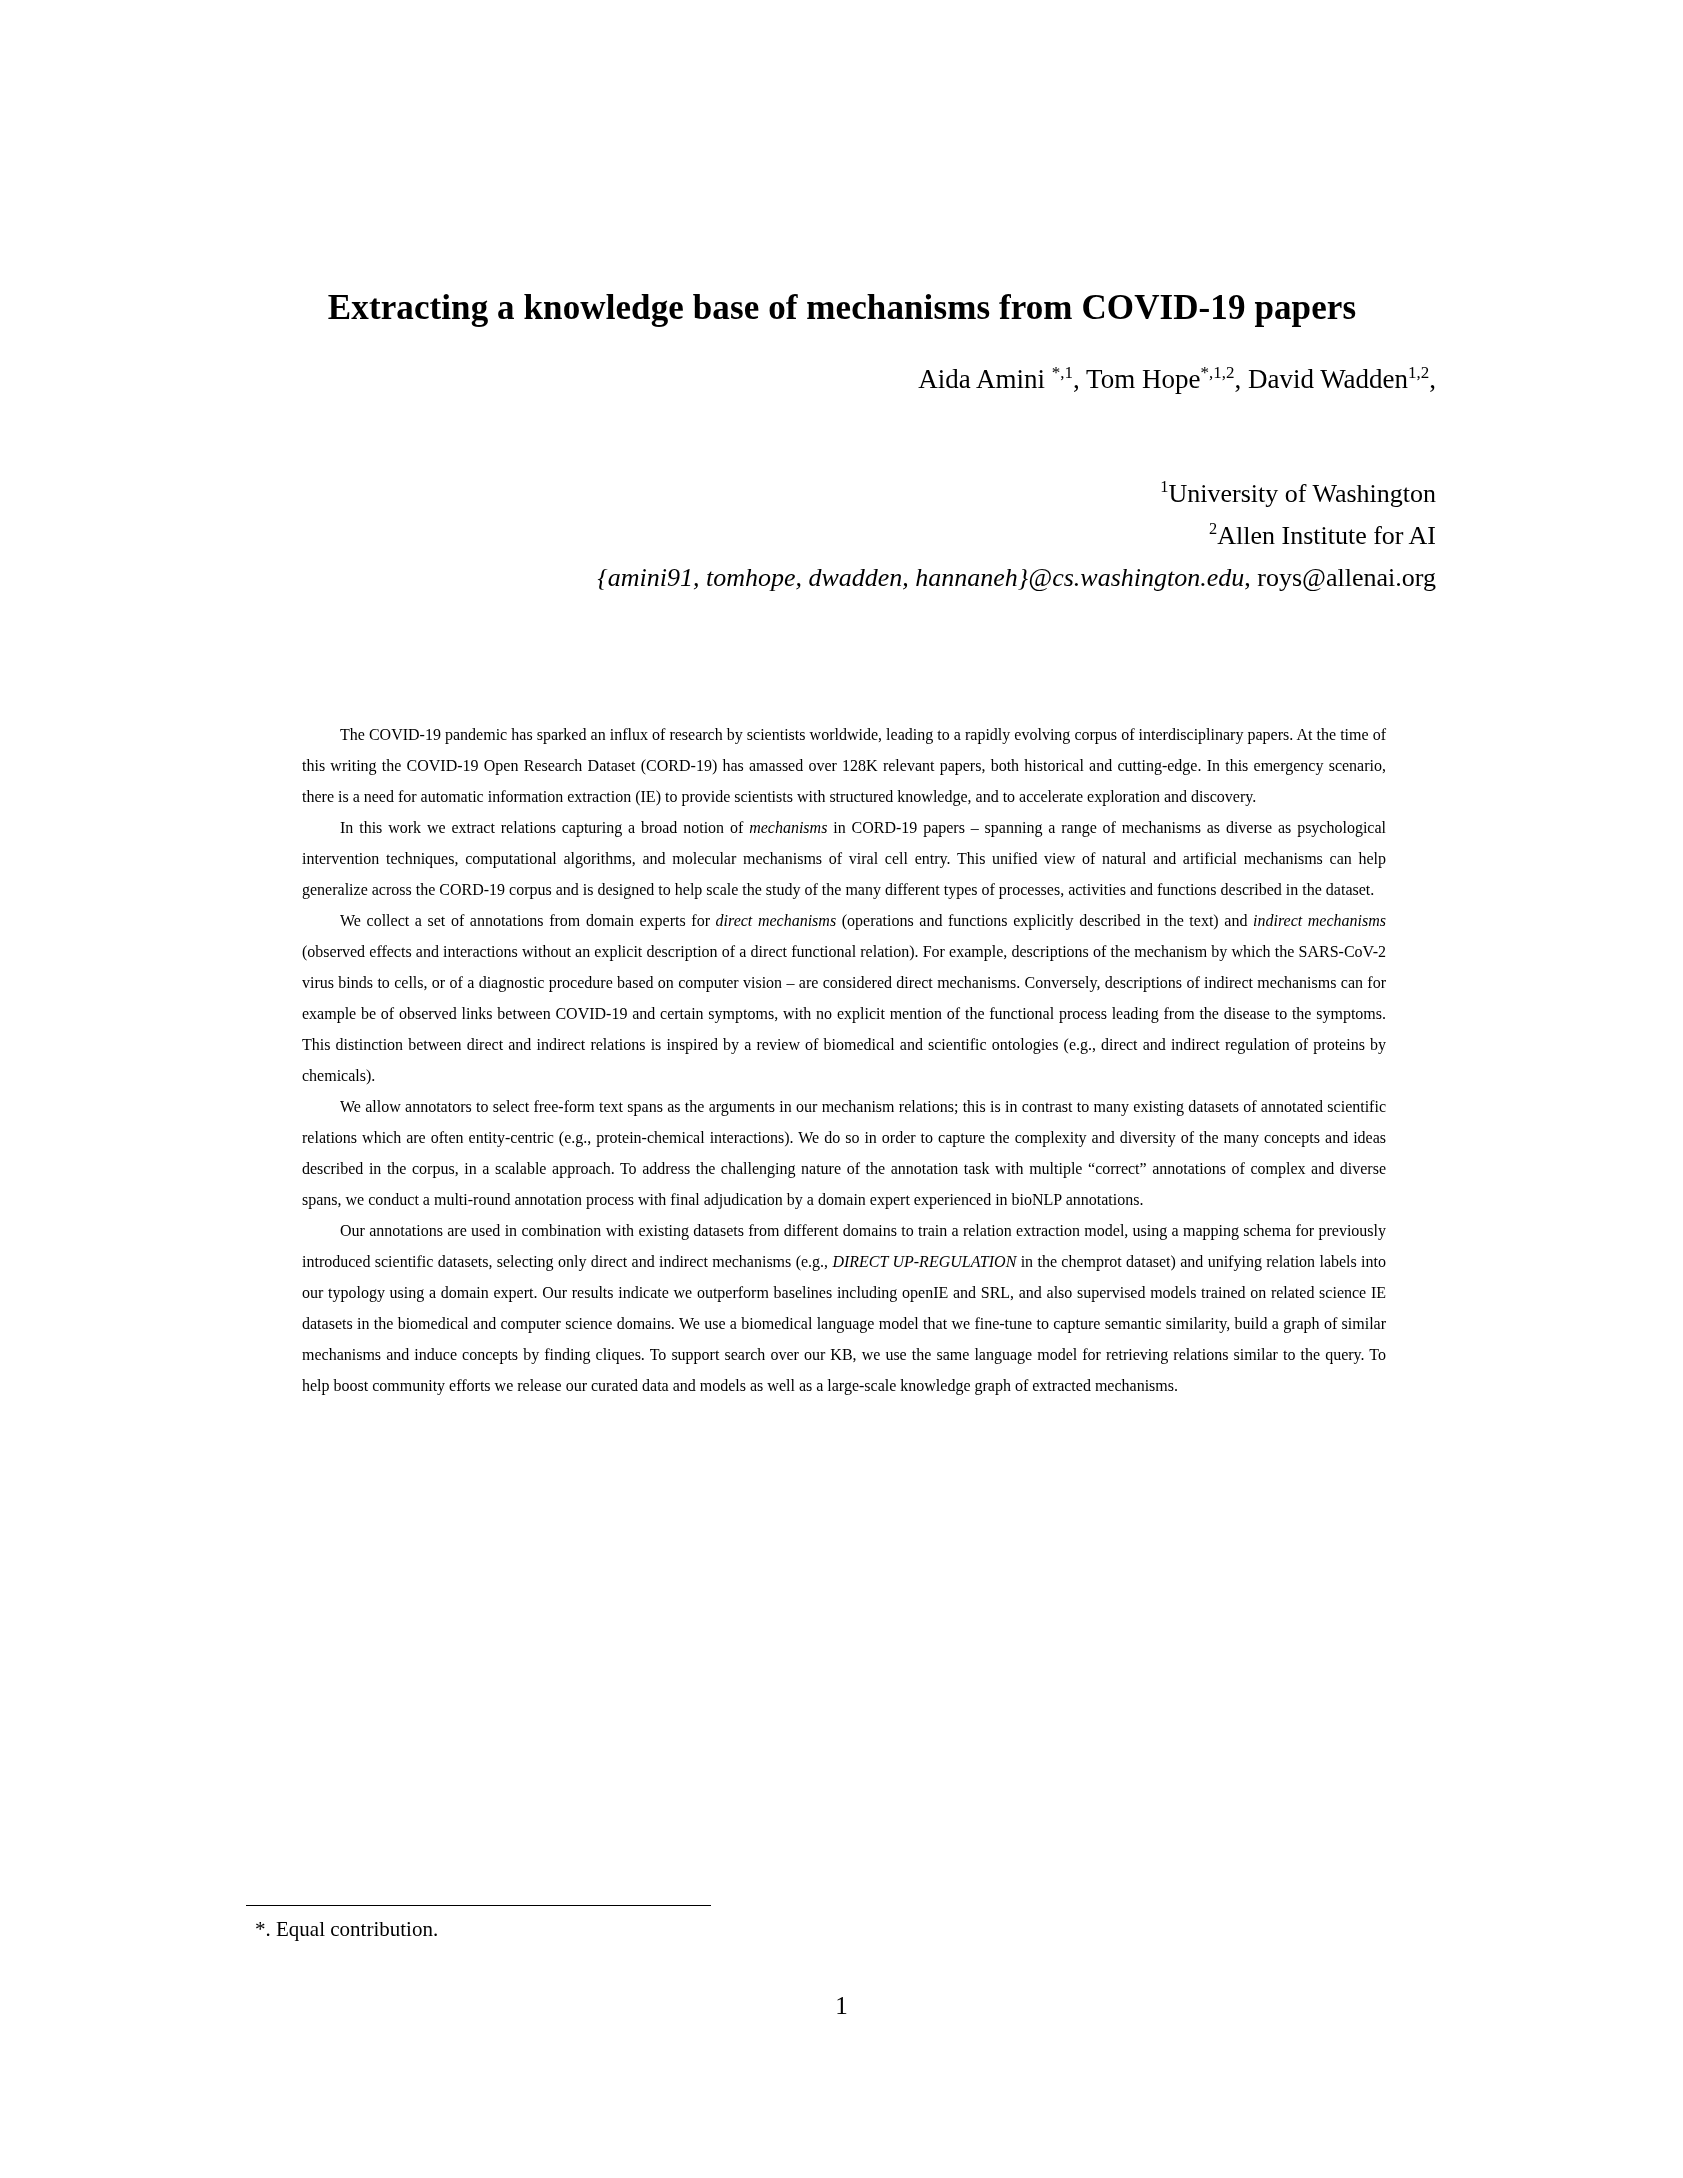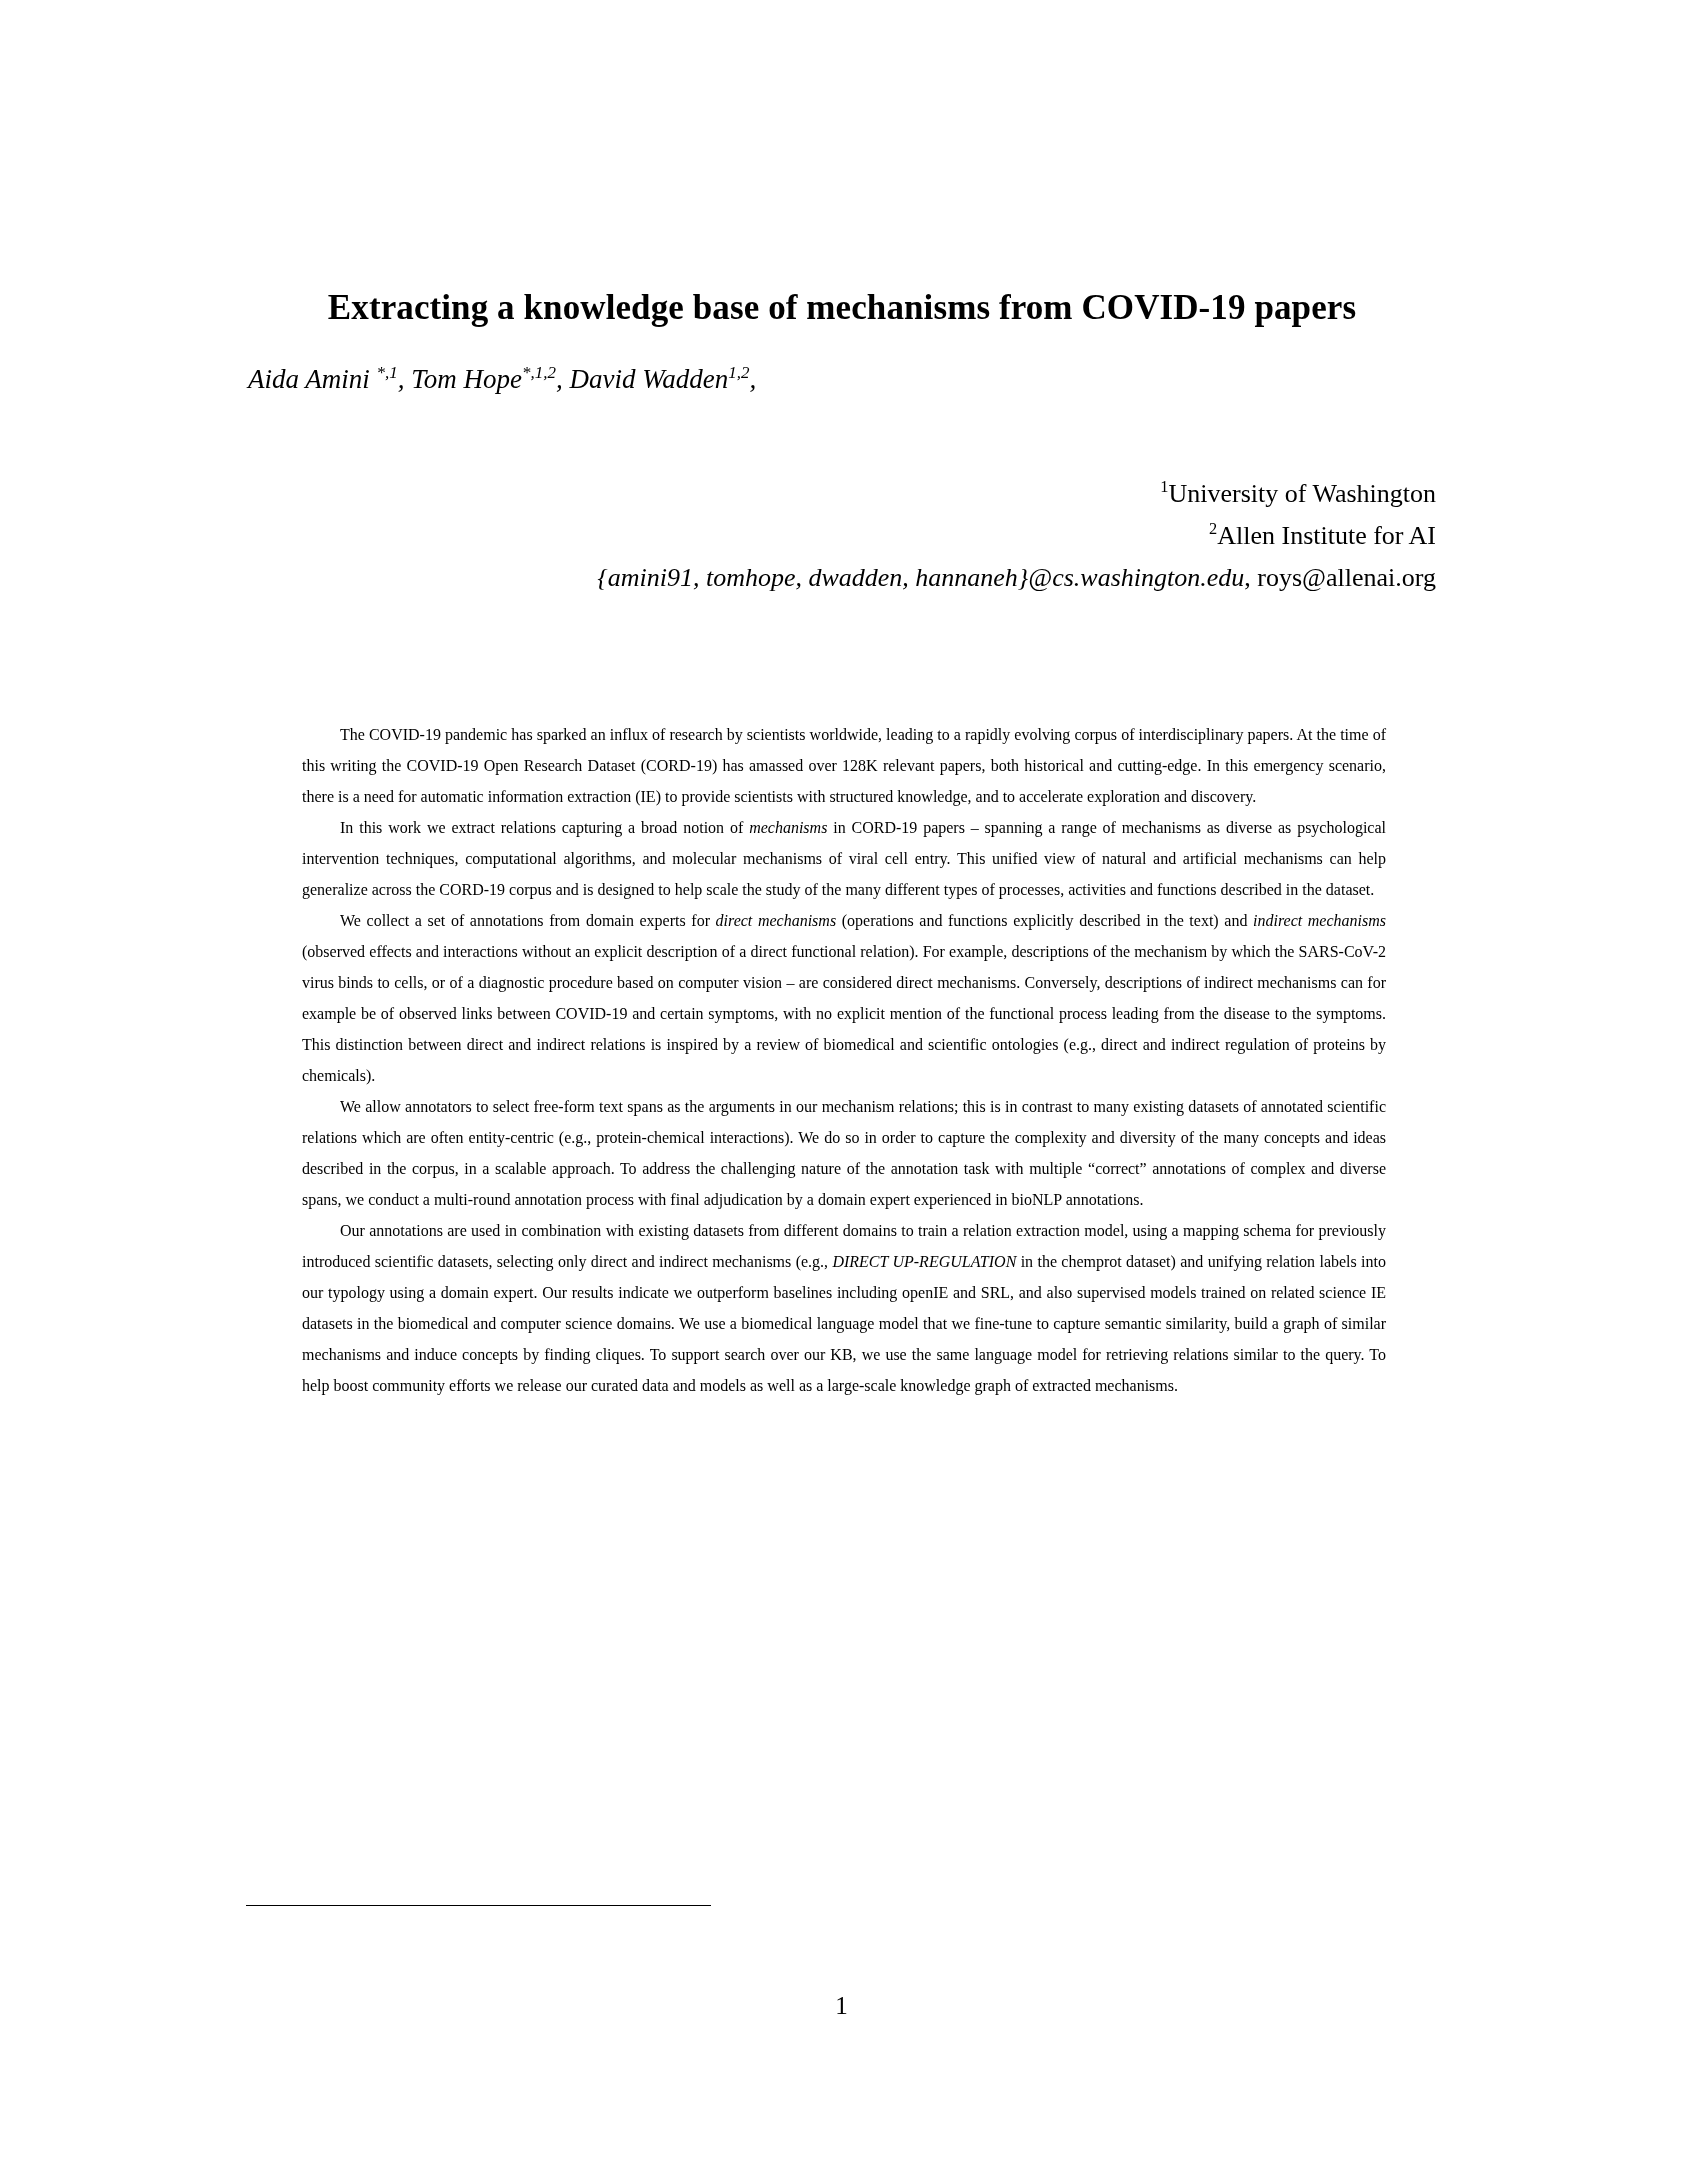--- a/index.html
+++ b/index.html
@@ -36,24 +36,23 @@
     letter-spacing: 0.1px;
     line-height: 1.15;
   }
 
   
   .authors {
     position: absolute;
     left: 248px;
     top: 358px;
     width: 1188px;
-    text-align: left;
+    text-align: right;
     font-size: 27px;
     line-height: 1.62;
-    font-style: italic;
   }
   .authors .aline { display: block; white-space: nowrap; }
 
   sup {
     font-size: 0.63em;
     vertical-align: super;
     line-height: 0;
   }
 
   
@@ -147,17 +146,18 @@
 
   <div class="abstract-body">
     <p>The COVID-19 pandemic has sparked an influx of research by scientists worldwide, leading to a rapidly evolving corpus of interdisciplinary papers. At the time of this writing the COVID-19 Open Research Dataset (CORD-19) has amassed over 128K relevant papers, both historical and cutting-edge. In this emergency scenario, there is a need for automatic information extraction (IE) to provide scientists with structured knowledge, and to accelerate exploration and discovery.</p>
     <p><span>In this work we extract relations capturing a broad notion of </span><em class="it">mechanisms</em><span> in CORD-19 papers – spanning a range of mechanisms as diverse as psychological intervention techniques, computational algorithms, and molecular mechanisms of viral cell entry. This unified view of natural and artificial mechanisms can help generalize across the CORD-19 corpus and is designed to help scale the study of the many different types of processes, activities and functions described in the dataset.</span></p>
     <p><span>We collect a set of annotations from domain experts for </span><em class="it">direct mechanisms</em><span> (operations and functions explicitly described in the text) and </span><em class="it">indirect mechanisms</em><span> (observed effects and interactions without an explicit description of a direct functional relation). For example, descriptions of the mechanism by which the SARS-CoV-2 virus binds to cells, or of a diagnostic procedure based on computer vision – are considered direct mechanisms. Conversely, descriptions of indirect mechanisms can for example be of observed links between COVID-19 and certain symptoms, with no explicit mention of the functional process leading from the disease to the symptoms. This distinction between direct and indirect relations is inspired by a review of biomedical and scientific ontologies (e.g., direct and indirect regulation of proteins by chemicals).</span></p>
     <p>We allow annotators to select free-form text spans as the arguments in our mechanism relations; this is in contrast to many existing datasets of annotated scientific relations which are often entity-centric (e.g., protein-chemical interactions). We do so in order to capture the complexity and diversity of the many concepts and ideas described in the corpus, in a scalable approach. To address the challenging nature of the annotation task with multiple “correct” annotations of complex and diverse spans, we conduct a multi-round annotation process with final adjudication by a domain expert experienced in bioNLP annotations.</p>
     <p><span>Our annotations are used in combination with existing datasets from different domains to train a relation extraction model, using a mapping schema for previously introduced scientific datasets, selecting only direct and indirect mechanisms (e.g., </span><em class="it">DIRECT UP-REGULATION</em><span> in the chemprot dataset) and unifying relation labels into our typology using a domain expert. Our results indicate we outperform baselines including openIE and SRL, and also supervised models trained on related science IE datasets in the biomedical and computer science domains. We use a biomedical language model that we fine-tune to capture semantic similarity, build a graph of similar mechanisms and induce concepts by finding cliques. To support search over our KB, we use the same language model for retrieving relations similar to the query. To help boost community efforts we release our curated data and models as well as a large-scale knowledge graph of extracted mechanisms.</span></p>
   </div>
 
   <div class="footnote-rule"></div>
+  <div class="footnote">*. Equal contribution.</div>
 
   <div class="pageno">1</div>
 
 </div>
 
 
 </body></html>

